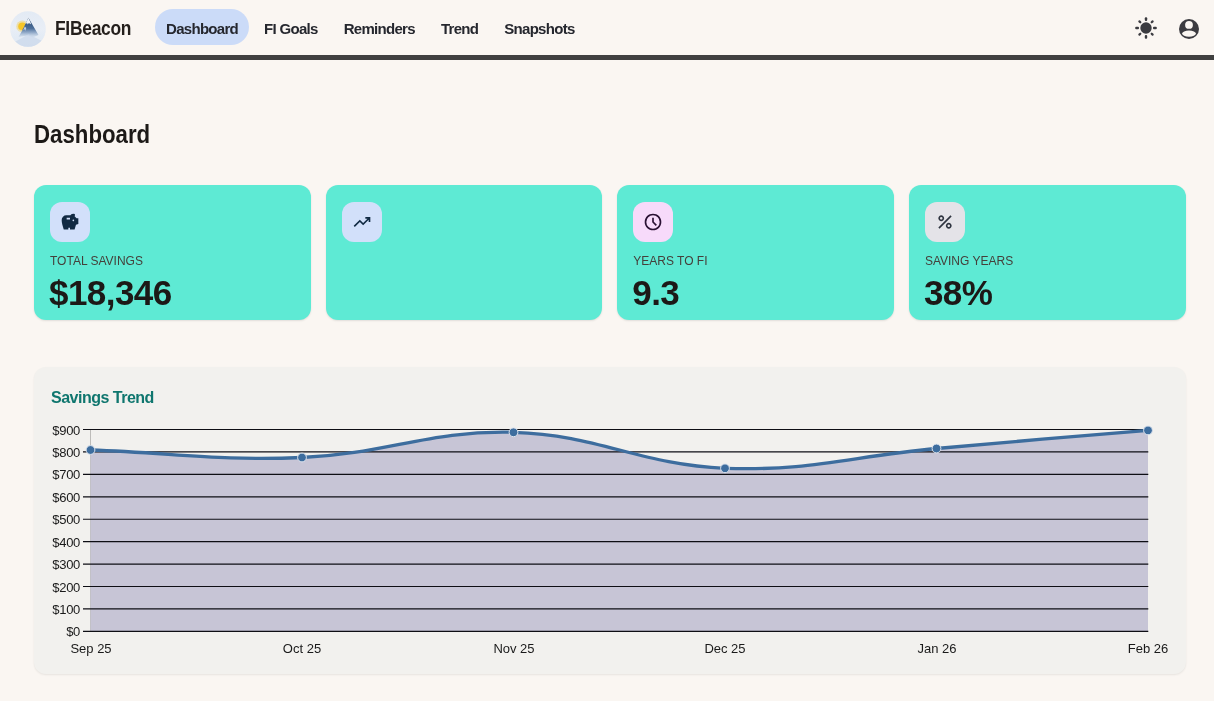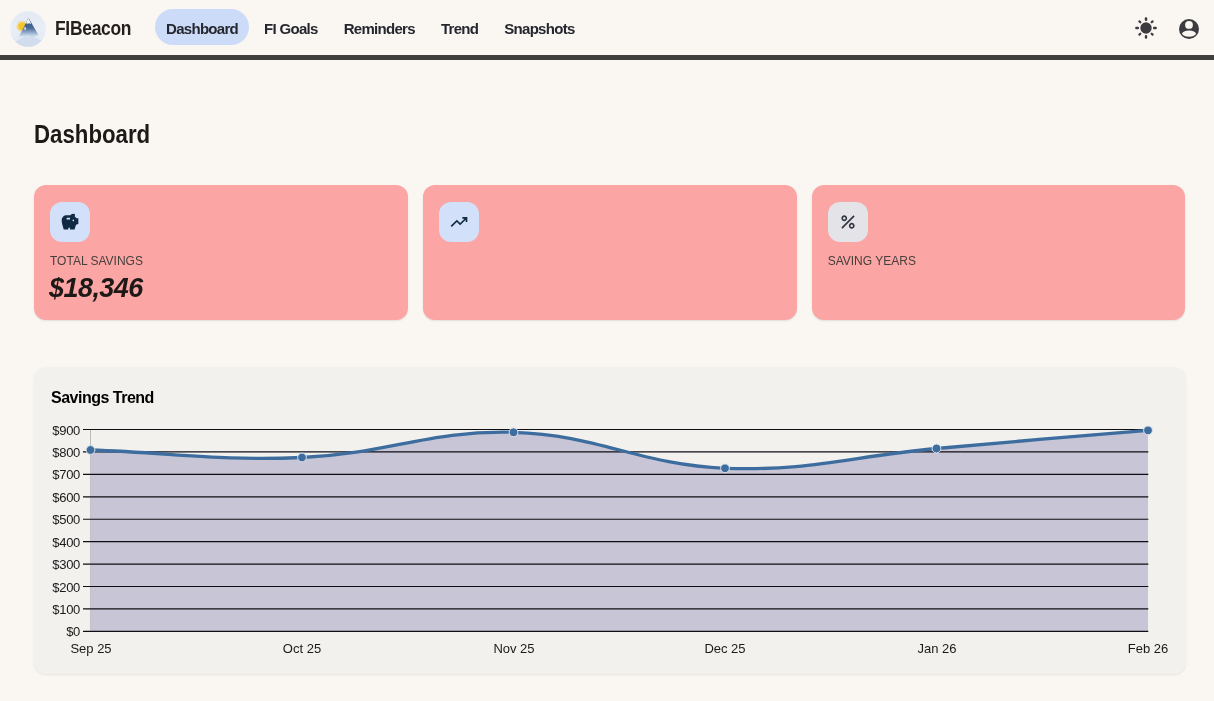--- a/index.html
+++ b/index.html
@@ -8,29 +8,29 @@
 .logo { position:absolute; left:10px; top:11px; width:36px; height:36px; }
 .brand { position:absolute; left:55px; top:0; line-height:56px; font-size:20px; font-weight:bold; color:#241f1c; transform:scaleX(0.87); transform-origin:left center; letter-spacing:-0.3px; }
 nav { position:absolute; left:155px; top:9px; height:36px; display:flex; gap:4px; }
 nav a { display:block; height:36px; line-height:39px; padding:0 11px; border-radius:18px; font-size:15px; font-weight:bold; letter-spacing:-0.7px; color:#25272e; text-decoration:none; }
 nav a.active { background:#cbdbf8; }
 .hbtn { position:absolute; top:8px; width:44px; height:44px; display:flex; align-items:center; justify-content:center; }
 .hbtn.sun { left:1124px; top:6px; }
 .hbtn.acct { left:1167px; top:7px; }
 h1 { position:absolute; left:34px; top:120px; font-size:25px; font-weight:bold; color:#1c1917; transform:scaleX(0.89); transform-origin:left top; }
 .cards { position:absolute; left:34px; top:185px; width:1151.5px; display:flex; gap:15px; }
-.card { flex:1; height:135px; background:#fca5a5; border-radius:12px; box-shadow:0 1px 2px rgba(0,0,0,0.1); padding:17px 16px; }
+.card { flex:1; height:135px; background:#5eead4; border-radius:12px; box-shadow:0 1px 2px rgba(0,0,0,0.1); padding:17px 16px; }
 .ibox { width:40px; height:40px; border-radius:12px; display:flex; align-items:center; justify-content:center; }
 .ibox.blue { background:#d2e0fa; }
 .ibox.pink { background:#f7dafa; }
 .ibox.gray { background:#e4e3e8; }
 .clabel { margin-top:12px; font-size:12px; color:#45403b; }
-.cvalue { margin-top:5px; margin-left:-1px; font-size:27px; letter-spacing:-0.55px; font-weight:bold; color:#1c1917;font-style:italic; }
+.cvalue { margin-top:5px; margin-left:-1px; font-size:35px; letter-spacing:-0.55px; font-weight:bold; color:#1c1917; }
 .chartcard { position:absolute; left:34px; top:367px; width:1151.5px; height:307px; background:#f2f1ee; border-radius:12px; box-shadow:0 1px 2px rgba(0,0,0,0.08); }
-.ctitle { position:absolute; left:17px; top:21.5px; font-size:16px; font-weight:bold; letter-spacing:-0.5px; color:#000000; }
+.ctitle { position:absolute; left:17px; top:21.5px; font-size:16px; font-weight:bold; letter-spacing:-0.5px; color:#0f766e; }
 .chartsvg { position:absolute; left:0; top:0; }
 </style>
 </head>
 <body>
 <header>
   <svg class="logo" viewBox="0 0 36 36">
     <defs>
       <linearGradient id="sky" x1="0" y1="0" x2="0" y2="1">
         <stop offset="0" stop-color="#e2eaf4"></stop>
           <stop offset="0.5" stop-color="#e9eef6"></stop>
@@ -114,26 +114,36 @@
     <div class="cvalue">$18,346</div>
   </div>
   <div class="card">
     <div class="ibox blue">
         <svg width="20" height="20" viewBox="0 -960 960 960" fill="#112a43">
           <path d="M136-240l-56-56 296-298 160 160 208-206H640v-80h240v240h-80v-104L536-320 376-480 136-240Z"></path>
         </svg>
       </div>
   </div>
   <div class="card">
+    <div class="ibox pink">
+        <svg width="20" height="20" viewBox="0 -960 960 960" fill="#2a1033">
+          <path d="m612-292 56-56-148-148v-184h-80v216l172 172ZM480-80q-83 0-156-31.5T197-197q-54-54-85.5-127T80-480q0-83 31.5-156T197-763q54-54 127-85.5T480-880q83 0 156 31.5T763-763q54 54 85.5 127T880-480q0 83-31.5 156T763-197q-54 54-127 85.5T480-80Zm0-80q133 0 226.5-93.5T800-480q0-133-93.5-226.5T480-800q-133 0-226.5 93.5T160-480q0 133 93.5 226.5T480-160Z"></path>
+        </svg>
+      </div>
+    <div class="clabel">YEARS TO FI</div>
+    <div class="cvalue">9.3</div>
+  </div>
+  <div class="card">
     <div class="ibox gray">
         <svg width="20" height="20" viewBox="0 -960 960 960" fill="#2f3440">
           <path d="M300-520q-58 0-99-41t-41-99q0-58 41-99t99-41q58 0 99 41t41 99q0 58-41 99t-99 41Zm0-80q25 0 42.5-17.5T360-660q0-25-17.5-42.5T300-720q-25 0-42.5 17.5T240-660q0 25 17.5 42.5T300-600Zm360 440q-58 0-99-41t-41-99q0-58 41-99t99-41q58 0 99 41t41 99q0 58-41 99t-99 41Zm0-80q25 0 42.5-17.5T720-300q0-25-17.5-42.5T660-360q-25 0-42.5 17.5T600-300q0 25 17.5 42.5T660-240Zm-444 80-56-56 584-584 56 56-584 584Z"></path>
         </svg>
       </div>
     <div class="clabel">SAVING YEARS</div>
+    <div class="cvalue">38%</div>
   </div>
 </div>
 <div class="chartcard">
   <svg class="chartsvg" width="1152" height="307" viewBox="0 0 1152 307">
     <line x1="56.5" y1="62.5" x2="56.5" y2="264.4" stroke="rgba(0,0,0,0.22)" stroke-width="1"></line>
     <path d="M56.5 83.0 C141.1 86.0 183.7 94.0 268.0 90.5 C352.9 86.9 395.2 63.1 479.5 65.3 C564.4 67.5 606.0 98.0 691.0 101.3 C775.2 104.5 817.9 89.2 902.5 81.5 C987.1 73.8 1029.4 70.3 1114.0 63.4 L1114.0 264.4 L56.5 264.4 Z" fill="#c7c5d6"></path>
     <g stroke="#0e0e14" stroke-width="1.15">
       <line x1="49" y1="62.5" x2="1114.3" y2="62.5"></line>
       <line x1="49" y1="84.9" x2="1114.3" y2="84.9"></line>
       <line x1="49" y1="107.4" x2="1114.3" y2="107.4"></line>

